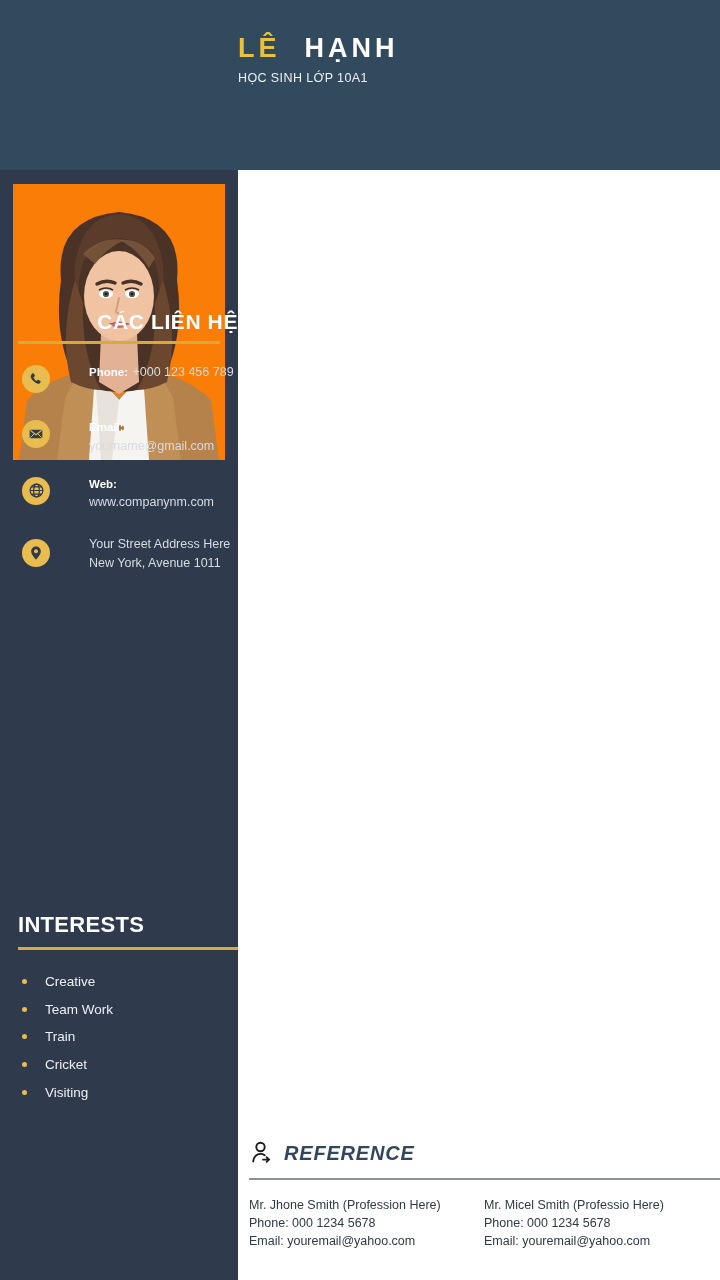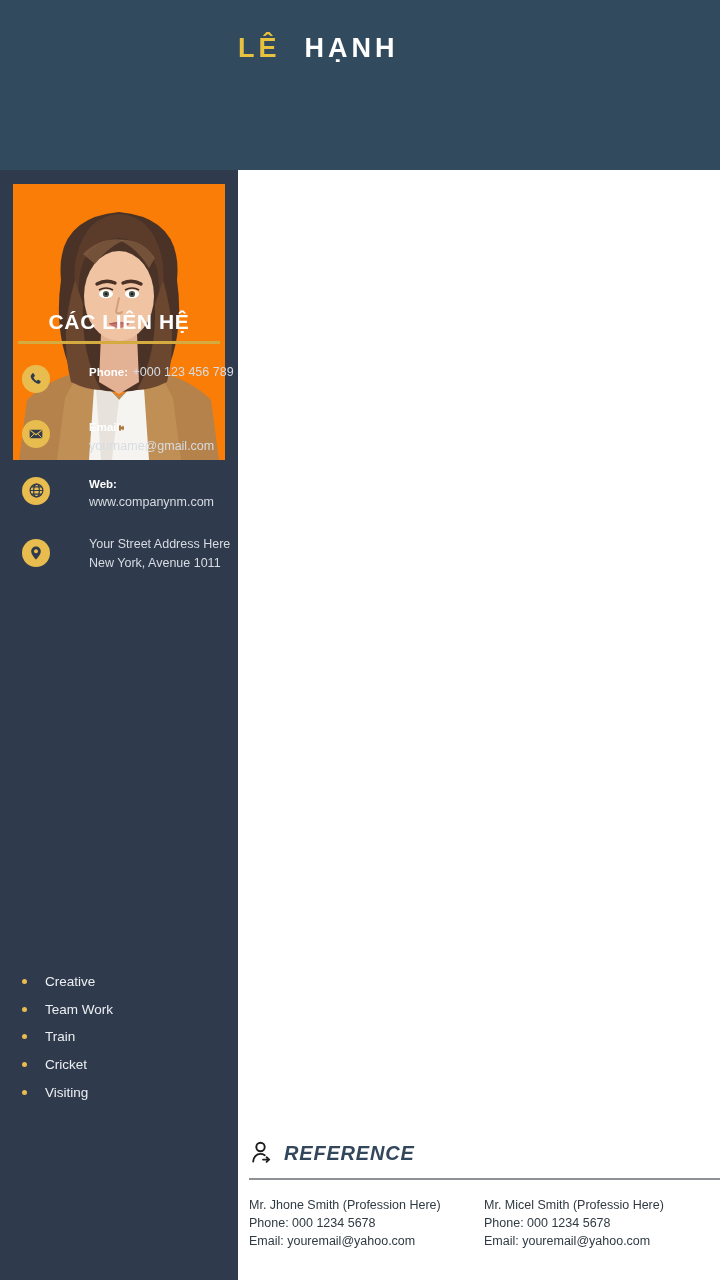--- a/index.html
+++ b/index.html
@@ -57,21 +57,21 @@
 
   
   .side-heading {
     position:absolute;
     color:#ffffff; font-weight:bold;
   }
   .side-heading .rule {
     display:block; height:2.5px; background:#d5aa3e;
   }
   #contacts-heading { left:0; top:140px; width:238px; text-align:center; }
-  #contacts-heading .htext { display:block; font-size:21px; letter-spacing:0.6px; }
+  #contacts-heading .htext { display:block; font-size:21px; letter-spacing:0.6px;text-align:right; }
   #contacts-heading .rule { margin:7px 18px 0 18px; }
 
   #interests-heading { left:0; top:742px; width:238px; text-align:left; }
   #interests-heading .htext { display:block; font-size:22px; letter-spacing:0.3px; padding-left:18px; }
   #interests-heading .rule { margin:9px 0 0 18px; width:220px; }
 
   
   .contact-list { position:absolute; left:0; top:192px; width:238px; }
   .contact-row {
     position:relative;
@@ -151,20 +151,21 @@
   }
 </style>
 </head>
 <body>
 
 <div id="resume">
 
   <div class="header-band">
     <div class="name-block">
       <div class="name-line"><span class="name-first">LÊ</span><span style="display:inline-block;width:24px"></span><span class="name-last">HẠNH</span></div>
+      <div class="subtitle">HỌC SINH LỚP 10A1</div>
     </div>
   </div>
 
   <div class="sidebar">
 
     <div class="photo-wrap">
       <svg class="photo-figure" viewBox="0 0 212 276" preserveAspectRatio="xMidYMid slice">
         <rect x="0" y="0" width="212" height="276" fill="#f97d07"></rect>
 
         <path d="M6 276 L14 216 Q34 196 66 188 L106 212 L146 188 Q178 196 198 216 L206 276 Z" fill="#b5824c"></path>
@@ -261,20 +262,24 @@
           </svg>
         </span>
         <span class="ctext">
           <span class="cvalue plain">Your Street Address Here</span>
           <span class="cvalue plain">New York, Avenue 1011</span>
         </span>
       </div>
 
     </div>
 
+    <div class="side-heading" id="interests-heading">
+      <span class="htext">INTERESTS</span>
+      <span class="rule"></span>
+    </div>
 
     <div class="interest-list">
       <div class="interest-item">
         <span class="dot"></span>
         <span class="ilabel">Creative</span>
       </div>
       <div class="interest-item">
         <span class="dot"></span>
         <span class="ilabel">Team Work</span>
       </div>

